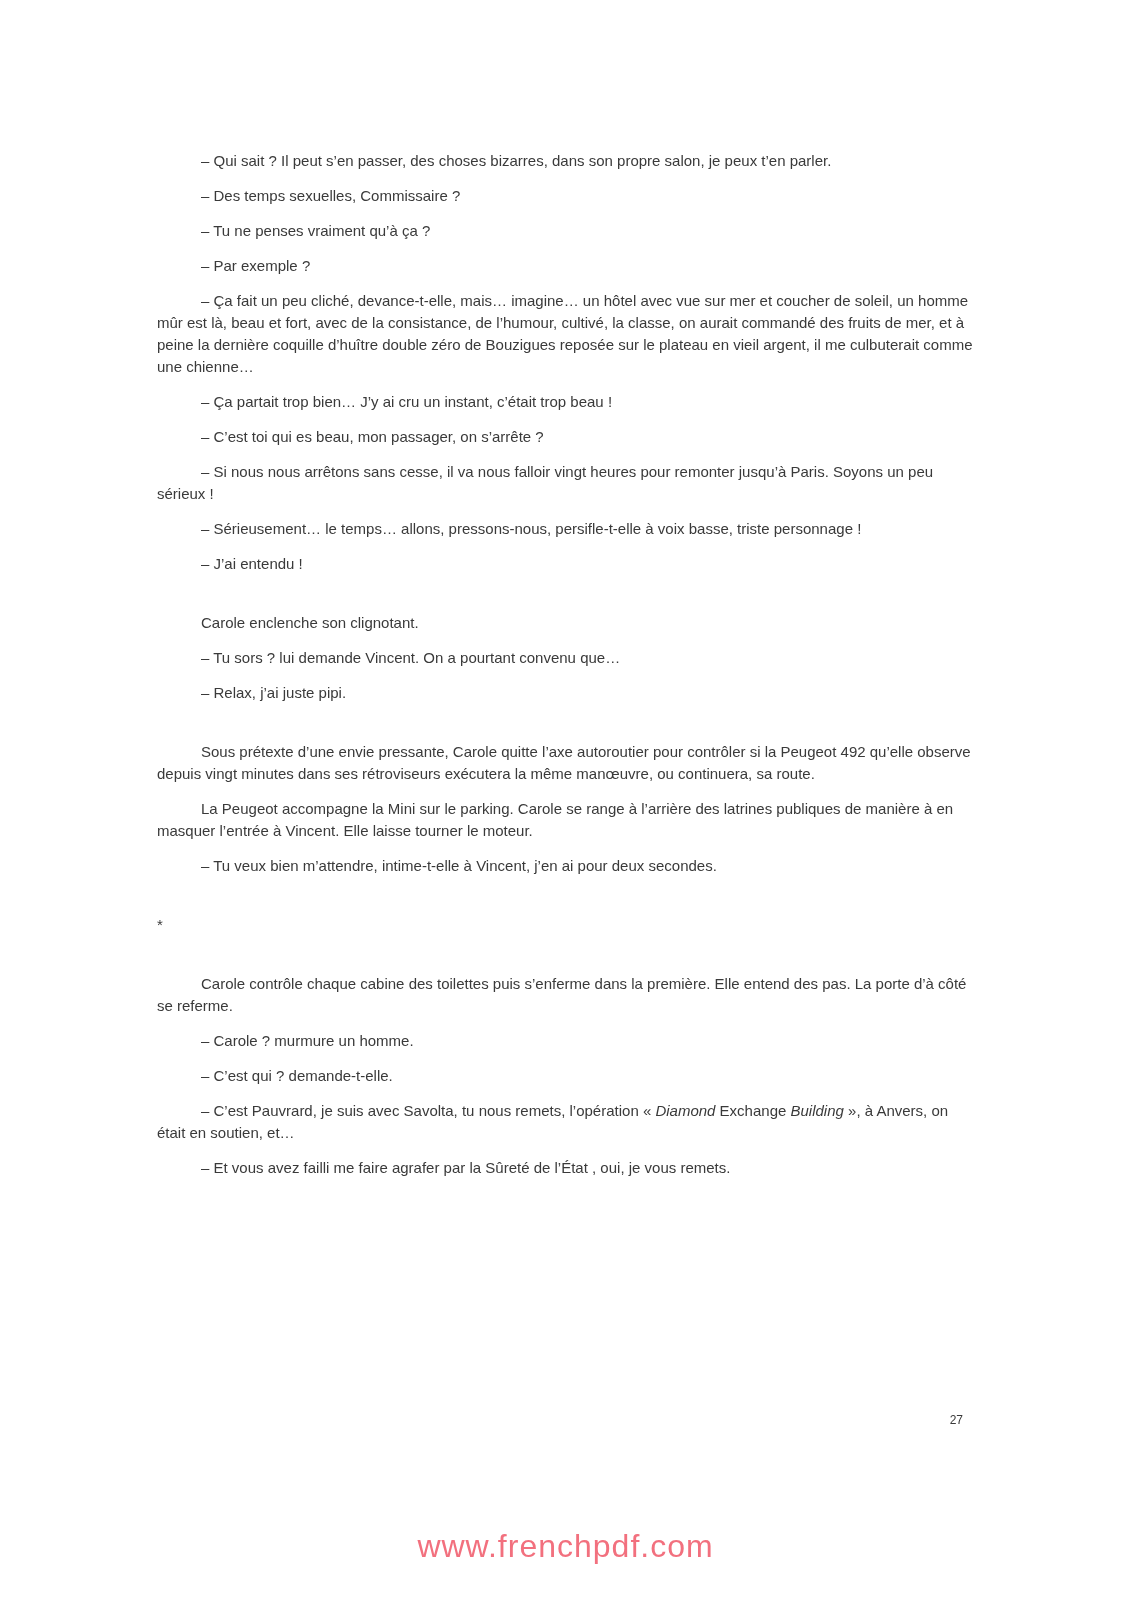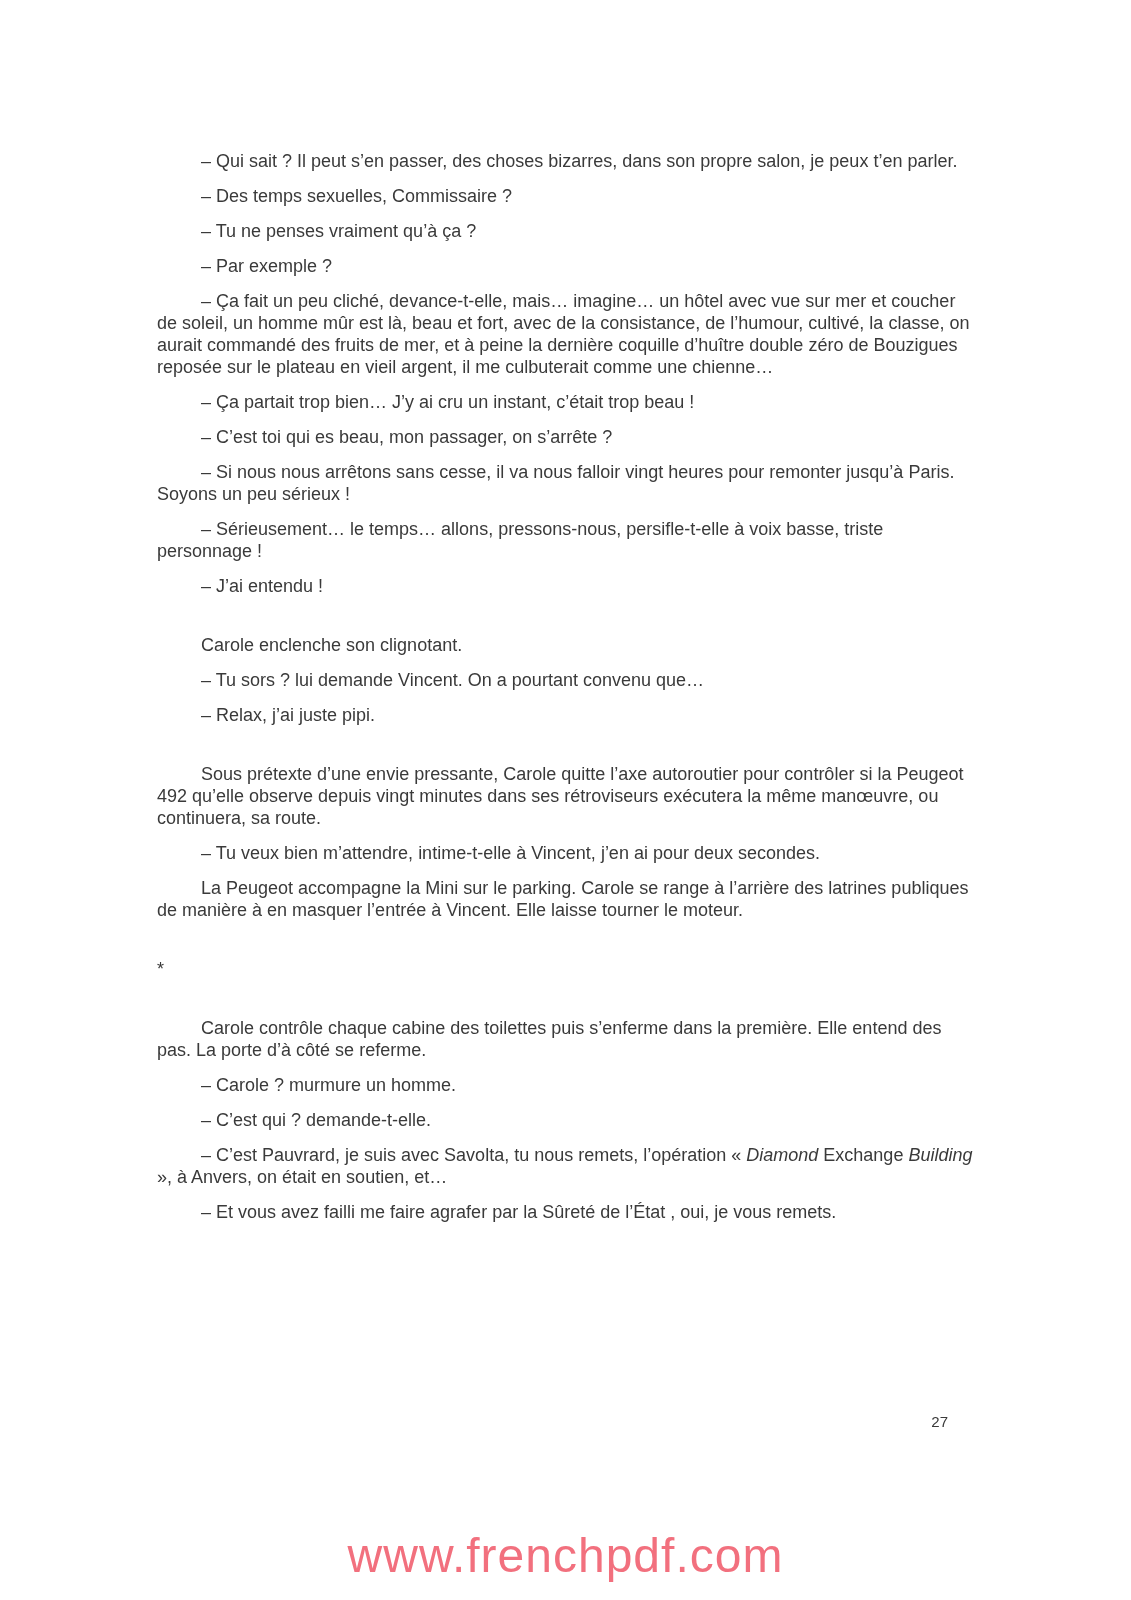--- a/index.html
+++ b/index.html
@@ -13,50 +13,50 @@
     position: relative;
     font-family: "Liberation Sans", sans-serif;
     color: #3a3a3a;
     overflow: hidden;
   }
   .page-content {
     position: absolute;
     left: 157px;
     top: 150px;
     width: 822px;
-    font-size: 18px;
+    font-size: 15px;
     line-height: 22px;
     text-align: left;
   }
   p.para {
     margin: 0 0 13px 0;
     text-indent: 44px;
   }
   p.para.no-indent {
     text-indent: 0;
   }
   p.para.gap {
     margin-top: 37px;
   }
   .italic {
     font-style: italic;
   }
   .page-number {
     position: absolute;
     top: 1413px;
-    right: 183px;
-    font-size: 15px;
+    right: 168px;
+    font-size: 12px;
   }
   .watermark {
     position: absolute;
     top: 1528px;
     left: 0;
     width: 100%;
     text-align: center;
-    font-size: 48px;
+    font-size: 32px;
     letter-spacing: 1px;
   }
 </style>
 </head>
 <body style="color: rgb(58, 58, 58);">
 
 <div class="page-content" id="content">
     <p class="para"><span>– Qui sait ? Il peut s’en passer, des choses bizarres, dans son propre salon, je peux t’en parler.</span></p>
     <p class="para"><span>– Des temps sexuelles, Commissaire ?</span></p>
     <p class="para"><span>– Tu ne penses vraiment qu’à ça ?</span></p>
@@ -64,22 +64,22 @@
     <p class="para"><span>– Ça fait un peu cliché, devance-t-elle, mais… imagine… un hôtel avec vue sur mer et coucher de soleil, un homme mûr est là, beau et fort, avec de la consistance, de l’humour, cultivé, la classe, on aurait commandé des fruits de mer, et à peine la dernière coquille d’huître double zéro de Bouzigues reposée sur le plateau en vieil argent, il me culbuterait comme une chienne…</span></p>
     <p class="para"><span>– Ça partait trop bien… J’y ai cru un instant, c’était trop beau !</span></p>
     <p class="para"><span>– C’est toi qui es beau, mon passager, on s’arrête ?</span></p>
     <p class="para"><span>– Si nous nous arrêtons sans cesse, il va nous falloir vingt heures pour remonter jusqu’à Paris. Soyons un peu sérieux !</span></p>
     <p class="para"><span>– Sérieusement… le temps… allons, pressons-nous, persifle-t-elle à voix basse, triste personnage !</span></p>
     <p class="para"><span>– J’ai entendu !</span></p>
     <p class="para gap"><span>Carole enclenche son clignotant.</span></p>
     <p class="para"><span>– Tu sors ? lui demande Vincent. On a pourtant convenu que…</span></p>
     <p class="para"><span>– Relax, j’ai juste pipi.</span></p>
     <p class="para gap"><span>Sous prétexte d’une envie pressante, Carole quitte l’axe autoroutier pour contrôler si la Peugeot 492 qu’elle observe depuis vingt minutes dans ses rétroviseurs exécutera la même manœuvre, ou continuera, sa route.</span></p>
+    <p class="para"><span>La Peugeot accompagne la Mini sur le parking. Carole se range à l’arrière des latrines publiques de manière à en masquer l’entrée à Vincent. Elle laisse tourner le moteur.</span></p>
     <p class="para"><span>– Tu veux bien m’attendre, intime-t-elle à Vincent, j’en ai pour deux secondes.</span></p>
-    <p class="para"><span>La Peugeot accompagne la Mini sur le parking. Carole se range à l’arrière des latrines publiques de manière à en masquer l’entrée à Vincent. Elle laisse tourner le moteur.</span></p>
     <p class="para gap no-indent"><span>*</span></p>
     <p class="para gap"><span>Carole contrôle chaque cabine des toilettes puis s’enferme dans la première. Elle entend des pas. La porte d’à côté se referme.</span></p>
     <p class="para"><span>– Carole ? murmure un homme.</span></p>
     <p class="para"><span>– C’est qui ? demande-t-elle.</span></p>
     <p class="para"><span>– C’est Pauvrard, je suis avec Savolta, tu nous remets, l’opération «  </span><span class="italic">Diamond</span><span> Exchange </span><span class="italic">Building</span><span> », à Anvers, on était en soutien, et…</span></p>
     <p class="para"><span>– Et vous avez failli me faire agrafer par la Sûreté de l’État , oui, je vous remets.</span></p>
   </div>
 
 <div class="page-number">27</div>
 

